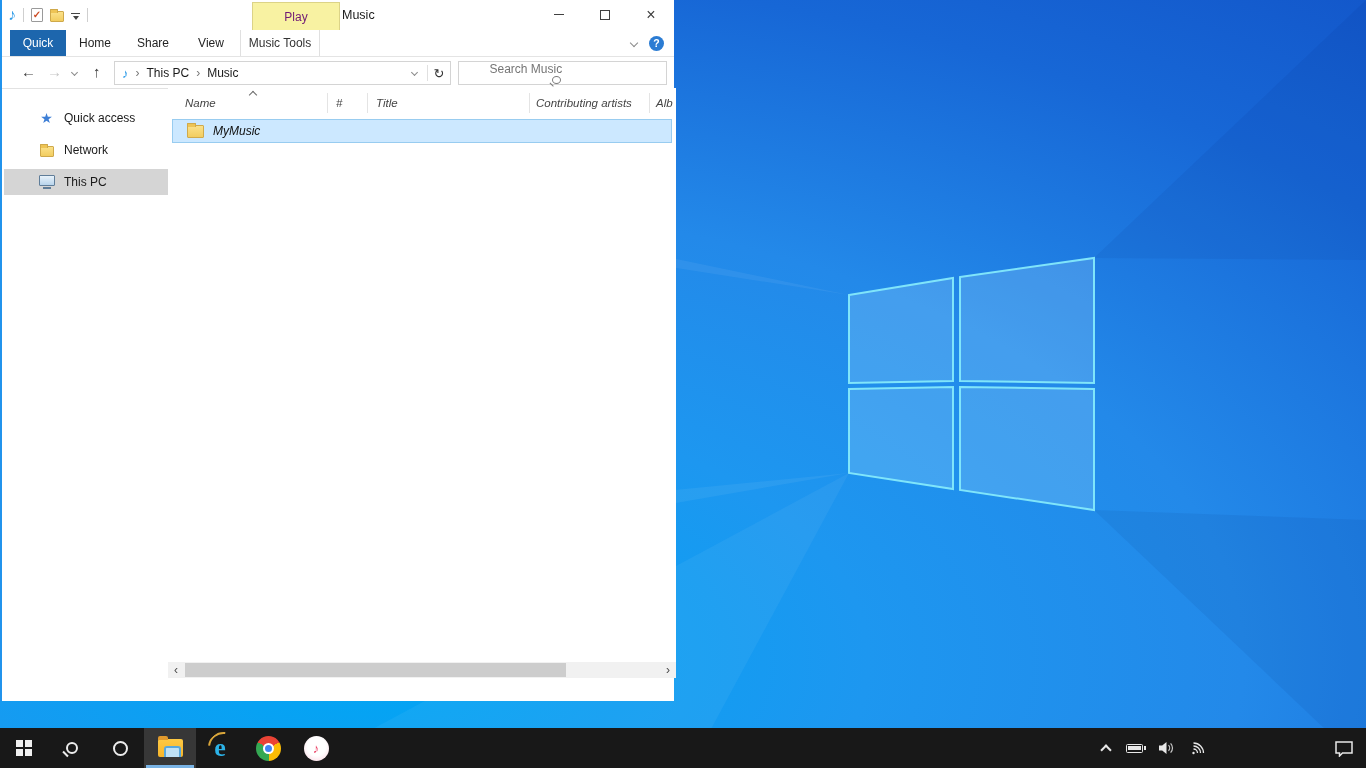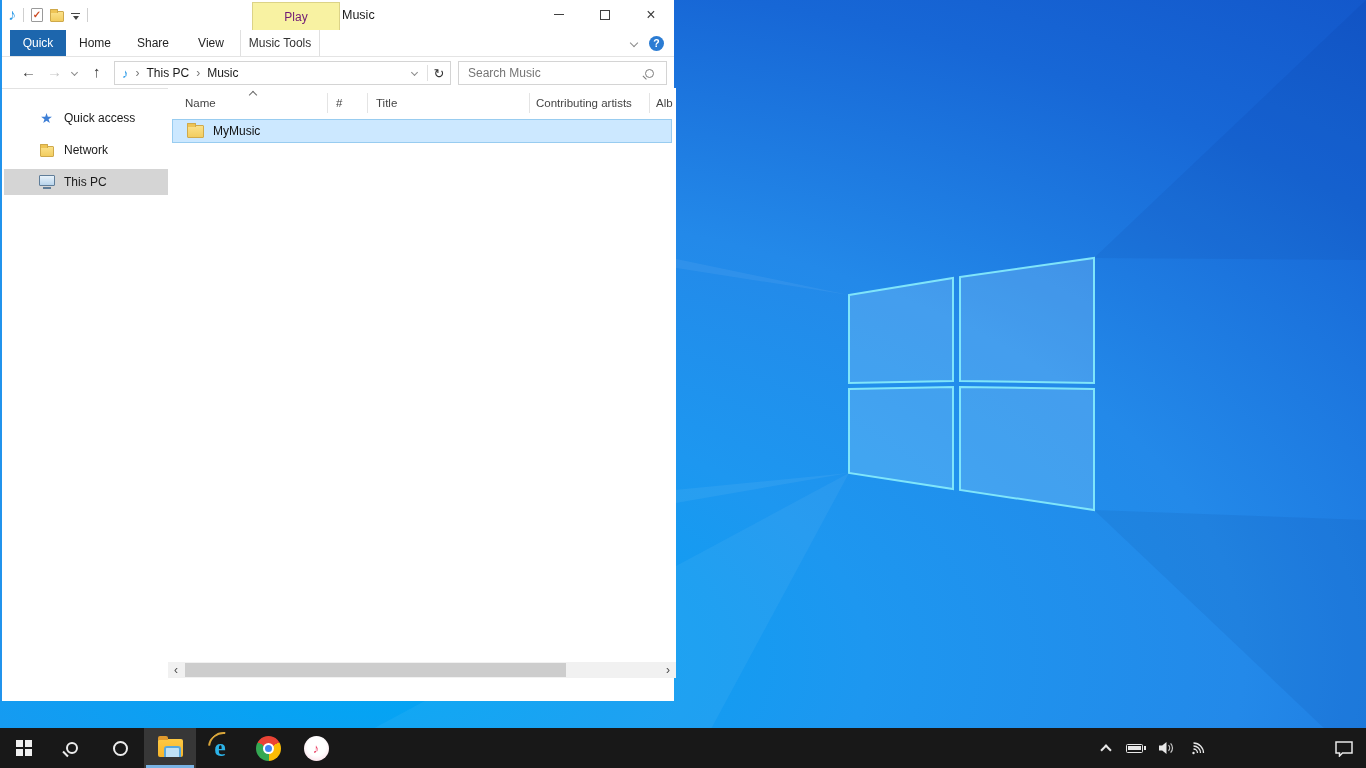--- a/index.html
+++ b/index.html
@@ -58,37 +58,37 @@
   .addrbox { position:absolute; left:112px; top:4px; width:337px; height:24px; border:1px solid #d4d4d4; background:#fff;
              display:flex; align-items:center; padding-left:7px; }
   .addrbox .note-icon { font-size:13px; }
   .crumb-sep { color:#777; padding:0 7px; font-size:12px; }
   .crumb { color:#1a1a1a; }
   .flex { flex:1; }
   .addr-dd { width:5px; height:5px; border-right:1.2px solid #8a8a8a; border-bottom:1.2px solid #8a8a8a; transform:rotate(45deg); margin-right:10px; margin-top:-2px; }
   .addr-split { width:1px; height:16px; background:#e0e0e0; }
   .refresh { width:22px; text-align:center; color:#333; font-size:13px; }
   .searchbox { position:absolute; left:456px; top:4px; width:209px; height:24px; border:1px solid #d4d4d4; background:#fff;
-               display:flex; align-items:center; }
+               display:flex; align-items:center;flex-direction:column; }
   .searchbox input { flex:1; border:none; outline:none; font:12px "Liberation Sans", sans-serif; padding-left:9px; color:#1a1a1a; background:transparent; }
   .searchbox input::placeholder { color:#757575; opacity:1; }
   .mag { position:relative; width:9px; height:9px; border:1.4px solid #7c7c7c; border-radius:50%; margin-right:12px; }
   .mag::after { content:""; position:absolute; width:5px; height:1.4px; background:#7c7c7c; transform:rotate(45deg); left:-4px; bottom:-2px; }
 
   .navpane { position:absolute; left:2px; top:89px; width:164px; height:589px; background:#fff; padding-top:16px; }
   .navitem { height:26px; margin-bottom:6px; display:flex; align-items:center; padding-left:34px; gap:9px; }
   .navitem.sel { background:#d5d5d5; }
   .nicon { width:17px; display:flex; justify-content:center; }
   .star { color:#3e7fd6; font-size:14px; line-height:1; }
   .monitor { position:relative; width:16px; height:11px; border:1px solid #5f7d99; background:linear-gradient(#e8f2fa,#b8d4ec); border-radius:1px; margin-bottom:4px; }
   .monitor::after { content:""; position:absolute; left:3px; right:3px; bottom:-4px; height:2px; background:#5f7d99; }
   .monitor.net { background:linear-gradient(#7fc0ea,#3f8ccc); border-color:#2f6ea8; }
   .monitor.net::after { background:#2f6ea8; }
 
-  .content { position:absolute; left:166px; top:88px; width:508px; height:574px; background:#fff; }
+  .content { position:absolute; left:166px; top:88px; width:508px; height:574px; background:#fff;font-style:italic; }
   .hdr { position:relative; height:29px; font-size:11.5px; color:#454545; }
   .hcell { position:absolute; top:9px; }
   .hsep { position:absolute; top:5px; width:1px; height:20px; background:#e4e4e4; }
   .sort-chv { position:absolute; left:82px; top:4px; width:6px; height:6px; border-top:1.5px solid #6b6b6b; border-right:1.5px solid #6b6b6b; transform:rotate(-45deg); }
   .filerow { position:absolute; left:4px; top:31px; width:500px; height:24px; background:#cce8ff; border:1px solid #98ccf0;
              display:flex; align-items:center; }
   .rowfolder { position:relative; width:17px; height:13px; background:linear-gradient(#fbe18a,#f2cd60); border:1px solid #d0aa4b;
                border-radius:1px; margin-left:14px; }
   .rowfolder::before { content:""; position:absolute; top:-3px; left:-1px; width:7px; height:3px; background:#eec455;
                border:1px solid #d0aa4b; border-bottom:none; border-radius:1px 1px 0 0; }

